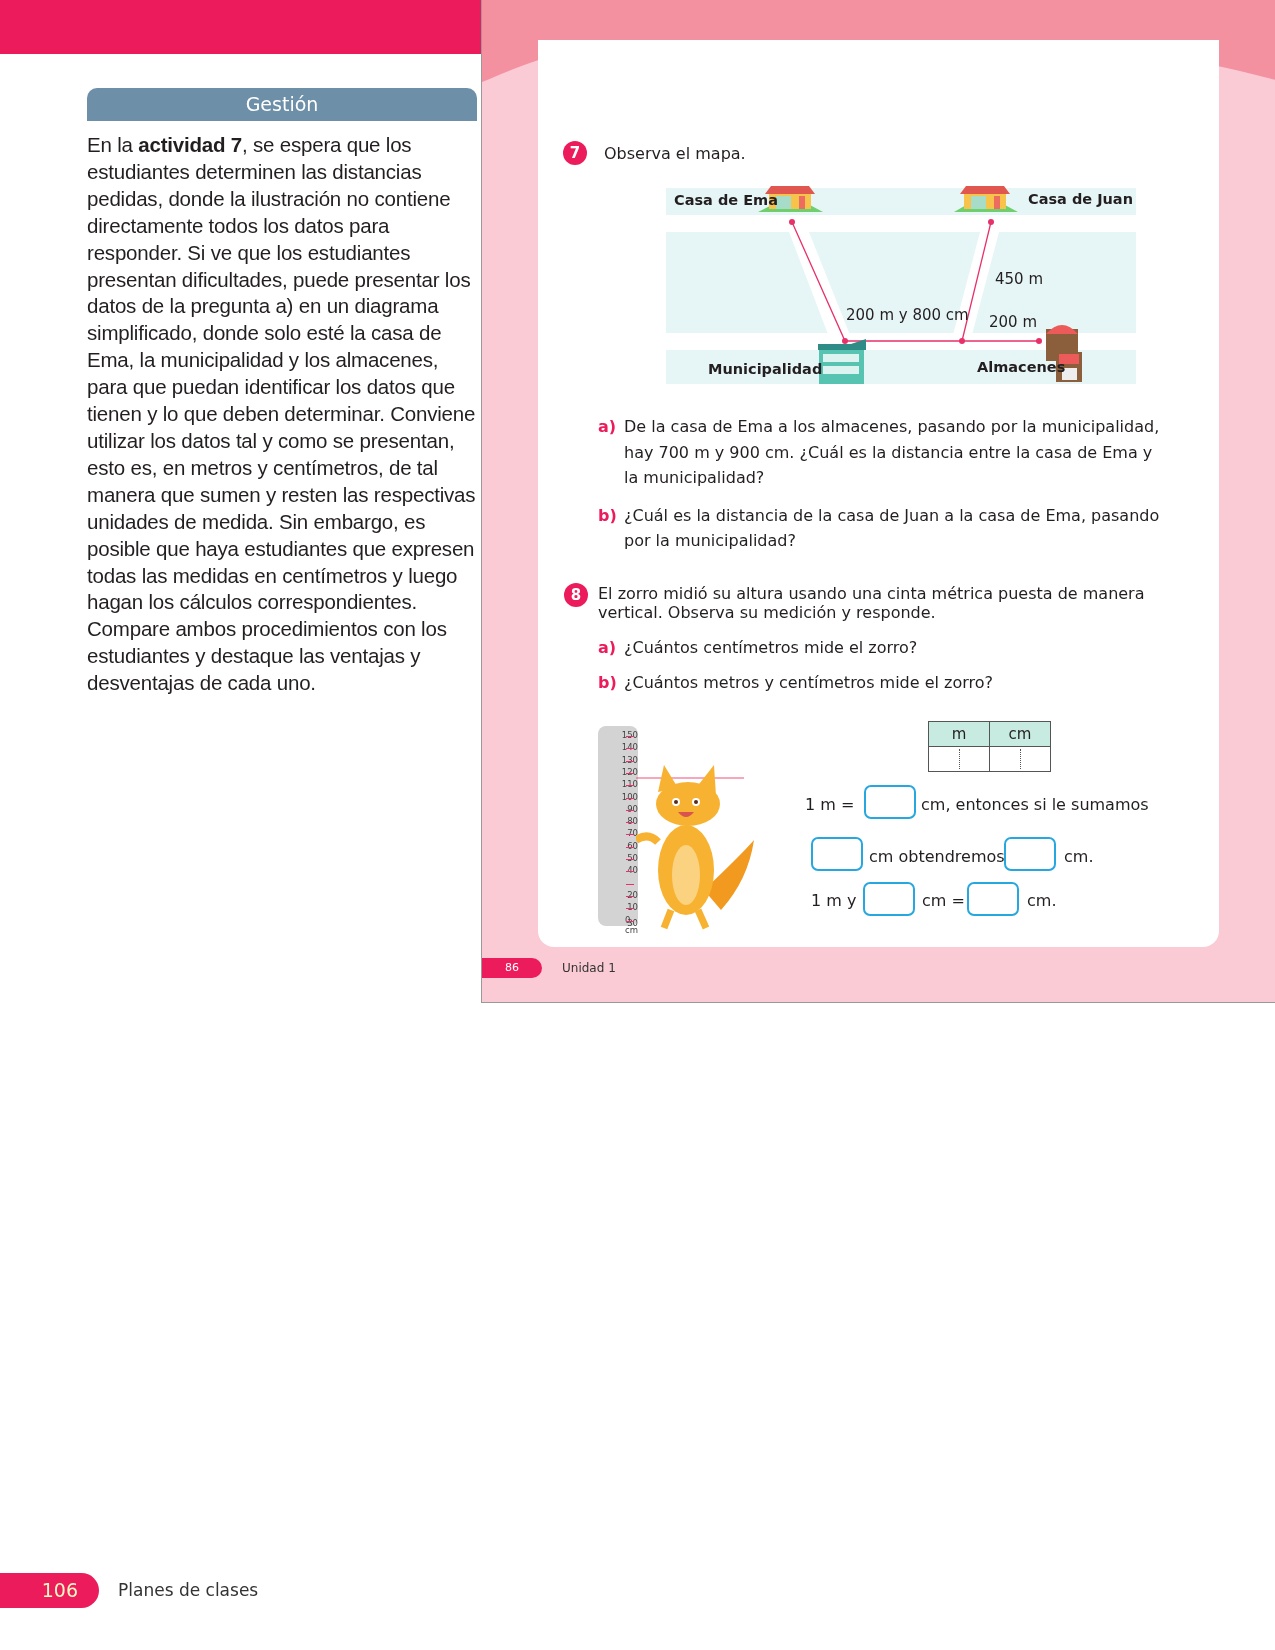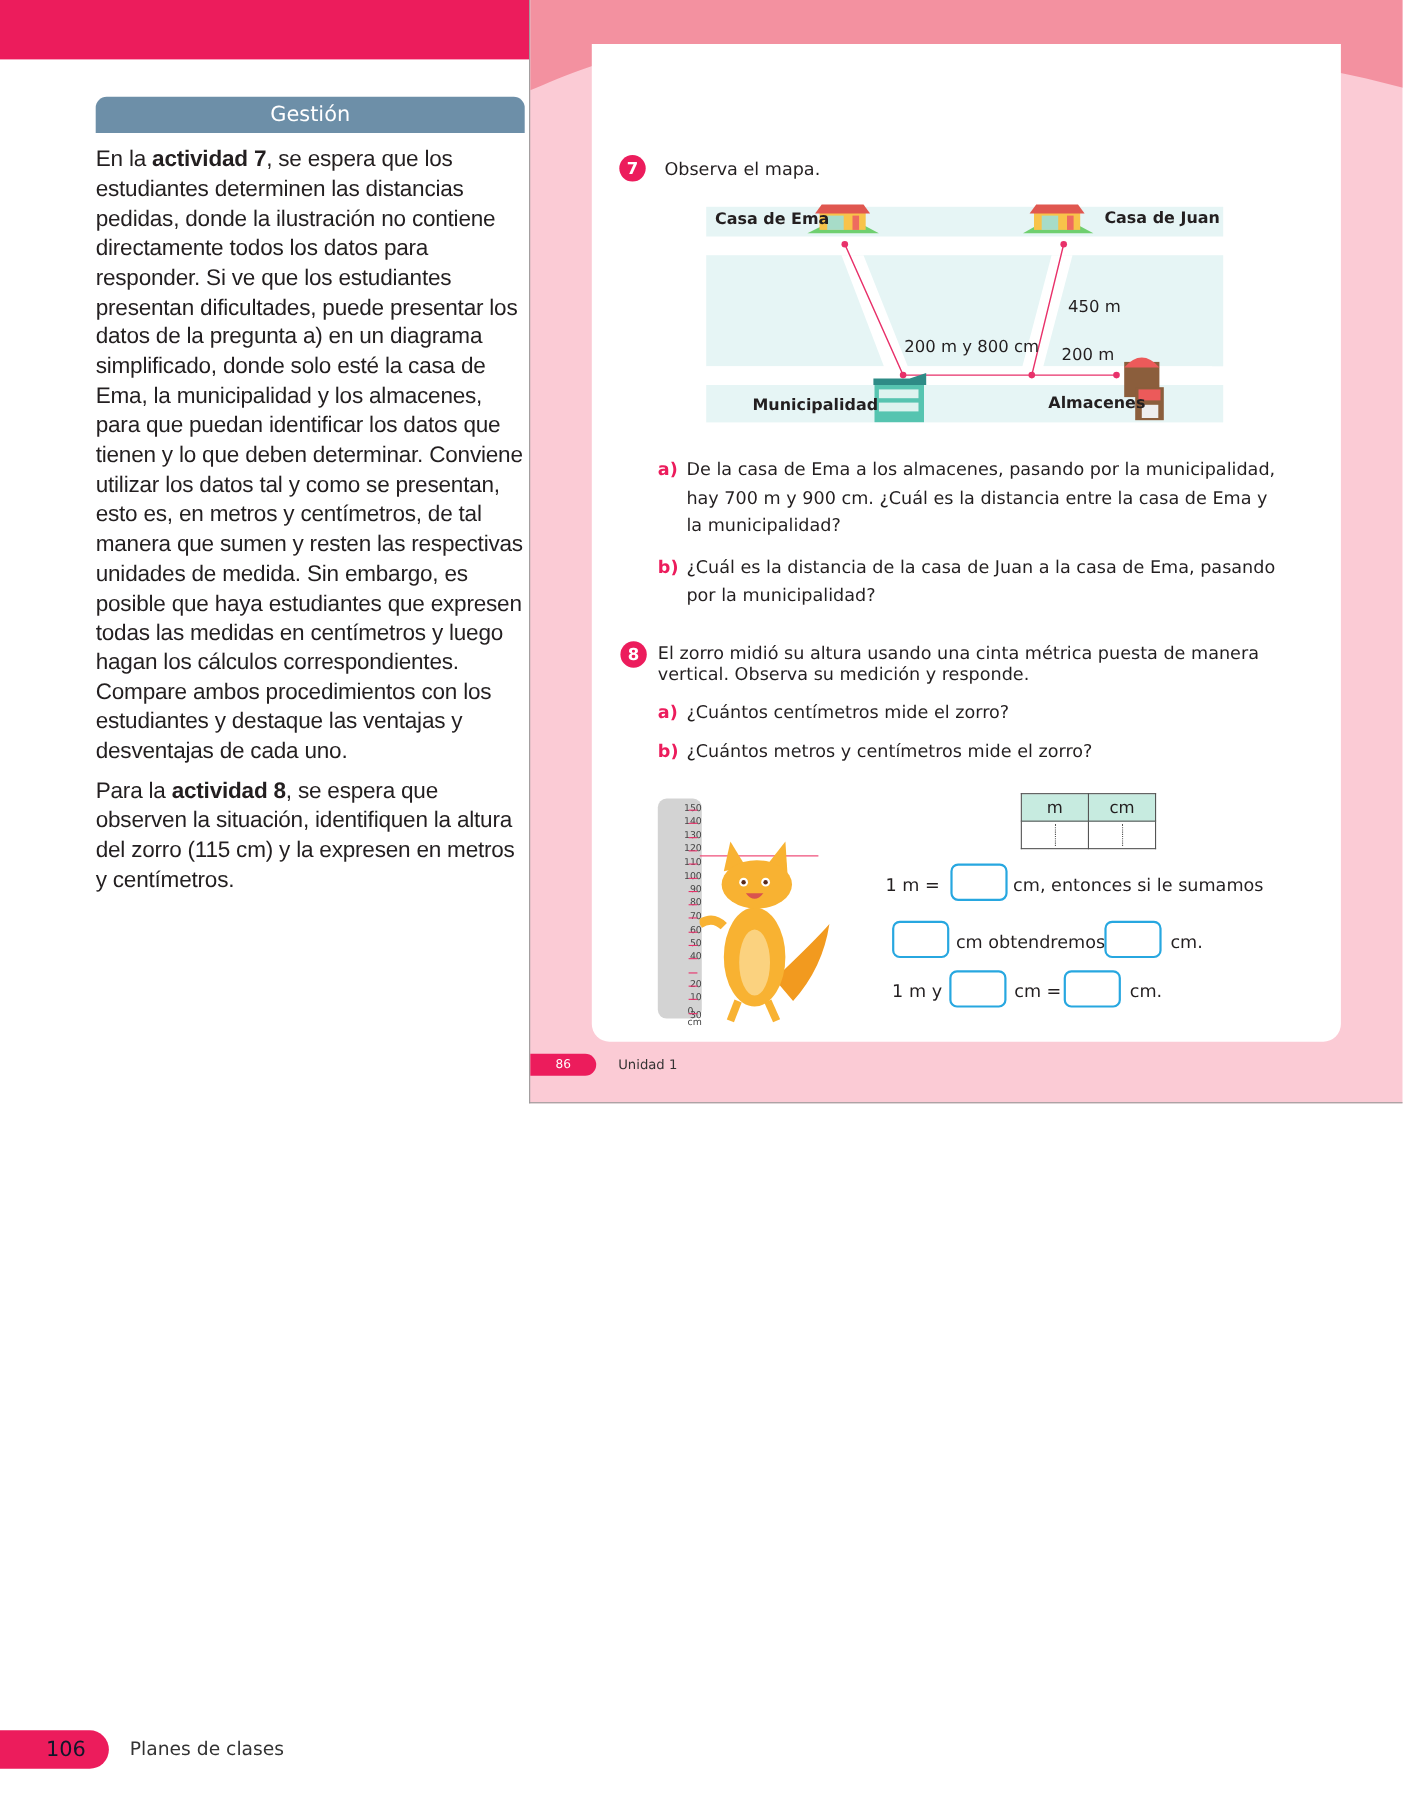--- a/index.html
+++ b/index.html
@@ -12,41 +12,41 @@
   .gestion-bar { position: absolute; left: 87px; top: 88px; width: 390px; height: 33px; background: #6d8fa8;
                  border-radius: 10px 10px 0 0; color: #fff; text-align: center; font-size: 19px; line-height: 33px;
                  font-family: "DejaVu Sans", sans-serif; }
   .left-text { position: absolute; left: 87px; top: 132px; width: 395px; font-family: "Liberation Sans", sans-serif;
                font-size: 20.5px; line-height: 26.9px; color: #231f20; letter-spacing: -0.2px; }
   .left-text p { margin: 0 0 9px 0; }
   .left-text b { font-weight: bold; text-align: center; }
 
   
   .page-pill { position: absolute; left: 0; top: 1573px; width: 99px; height: 35px; background: #ec1c5c;
-               border-radius: 0 18px 18px 0; color: #0f172a; font-size: 19px; line-height: 35px; text-align: right;
+               border-radius: 0 18px 18px 0; color: #fef9c3; font-size: 19px; line-height: 35px; text-align: right;
                padding-right: 21px; box-sizing: border-box; }
   .page-label { position: absolute; left: 118px; top: 1573px; line-height: 35px; font-size: 17px; color: #333; }
 
   
   .student-page { position: absolute; left: 481px; top: 0; width: 794px; height: 1003px; background: #fbcbd5;
                   border-left: 1px solid #999; border-bottom: 1px solid #999; box-sizing: border-box; overflow: hidden; }
   .sp-wave { position: absolute; left: 0; top: 0; width: 794px; height: 100px; }
   .sp-card { position: absolute; left: 56px; top: 40px; width: 681px; height: 907px; background: #fff;
              border-radius: 0 0 16px 16px; }
   .sp-footer-num { position: absolute; left: 0; top: 958px; width: 60px; height: 20px; background: #ec1c5c;
                    color: #fff; font-size: 11px; line-height: 20px; text-align: center; border-radius: 0 10px 10px 0; }
   .sp-footer-label { position: absolute; left: 80px; top: 958px; line-height: 20px; font-size: 12px; color: #333; }
 
   .num-badge { position: absolute; width: 24px; height: 24px; border-radius: 50%; background: #ec1c5c; color: #fff;
                font-weight: bold; font-size: 15px; line-height: 24px; text-align: center; }
   .t { position: absolute; font-size: 16px; color: #231f20; white-space: nowrap; }
   .lbl { color: #ec1c5c; font-weight: bold; }
 
   
-  .map { position: absolute; left: 642px; top: 184px; width: 406px; height: 200px; }
+  .map { position: absolute; left: 666px; top: 184px; width: 406px; height: 200px; }
   .map .band { position: absolute; background: #e6f5f5; }
   .map-label { position: absolute; font-size: 14.5px; color: #231f20; font-weight: bold; white-space: nowrap; }
   .map-dist { position: absolute; font-size: 15px; color: #231f20; white-space: nowrap; }
 
   
   .mcm-table { position: absolute; left: 928px; top: 721px; border-collapse: collapse; }
   .mcm-table td { border: 1.5px solid #555; width: 60px; height: 24px; text-align: center; font-size: 15px; padding: 0; }
   .mcm-table tr.head td { background: #c7ebe0; }
   .dotline { display: inline-block; height: 20px; border-left: 1px dotted #555; vertical-align: middle; }
 
@@ -58,21 +58,20 @@
 </style>
 </head>
 <body>
 
 <div class="top-band"></div>
 
 <div class="gestion-bar">Gestión</div>
 
 <div class="left-text">
   <p><span>En la </span><b>actividad 7</b><span>, se espera que los estudiantes determinen las distancias pedidas, donde la ilustración no contiene directamente todos los datos para responder. Si ve que los estudiantes presentan dificultades, puede presentar los datos de la pregunta a) en un diagrama simplificado, donde solo esté la casa de Ema, la municipalidad y los almacenes, para que puedan identificar los datos que tienen y lo que deben determinar. Conviene utilizar los datos tal y como se presentan, esto es, en metros y centímetros, de tal manera que sumen y resten las respectivas unidades de medida. Sin embargo, es posible que haya estudiantes que expresen todas las medidas en centímetros y luego hagan los cálculos correspondientes. Compare ambos procedimientos con los estudiantes y destaque las ventajas y desventajas de cada uno.</span></p>
-  <p><span>Para la </span><b>actividad 8</b><span>, se espera que observen la situación, identifiquen la altura del zorro (115 cm) y la expresen en metros y centímetros.</span></p>
 </div>
 
 <div class="page-pill">106</div>
 <div class="page-label">Planes de clases</div>
 
 <div class="student-page">
   <svg class="sp-wave" viewBox="0 0 794 100" preserveAspectRatio="none">
     <path d="M0,0 H794 V80 C700,55 640,50 560,50 C470,52 400,70 340,70 C260,70 200,40 130,45 C70,50 30,70 0,82 Z" fill="#f391a0"></path>
   </svg>
   <div class="sp-card"></div>

